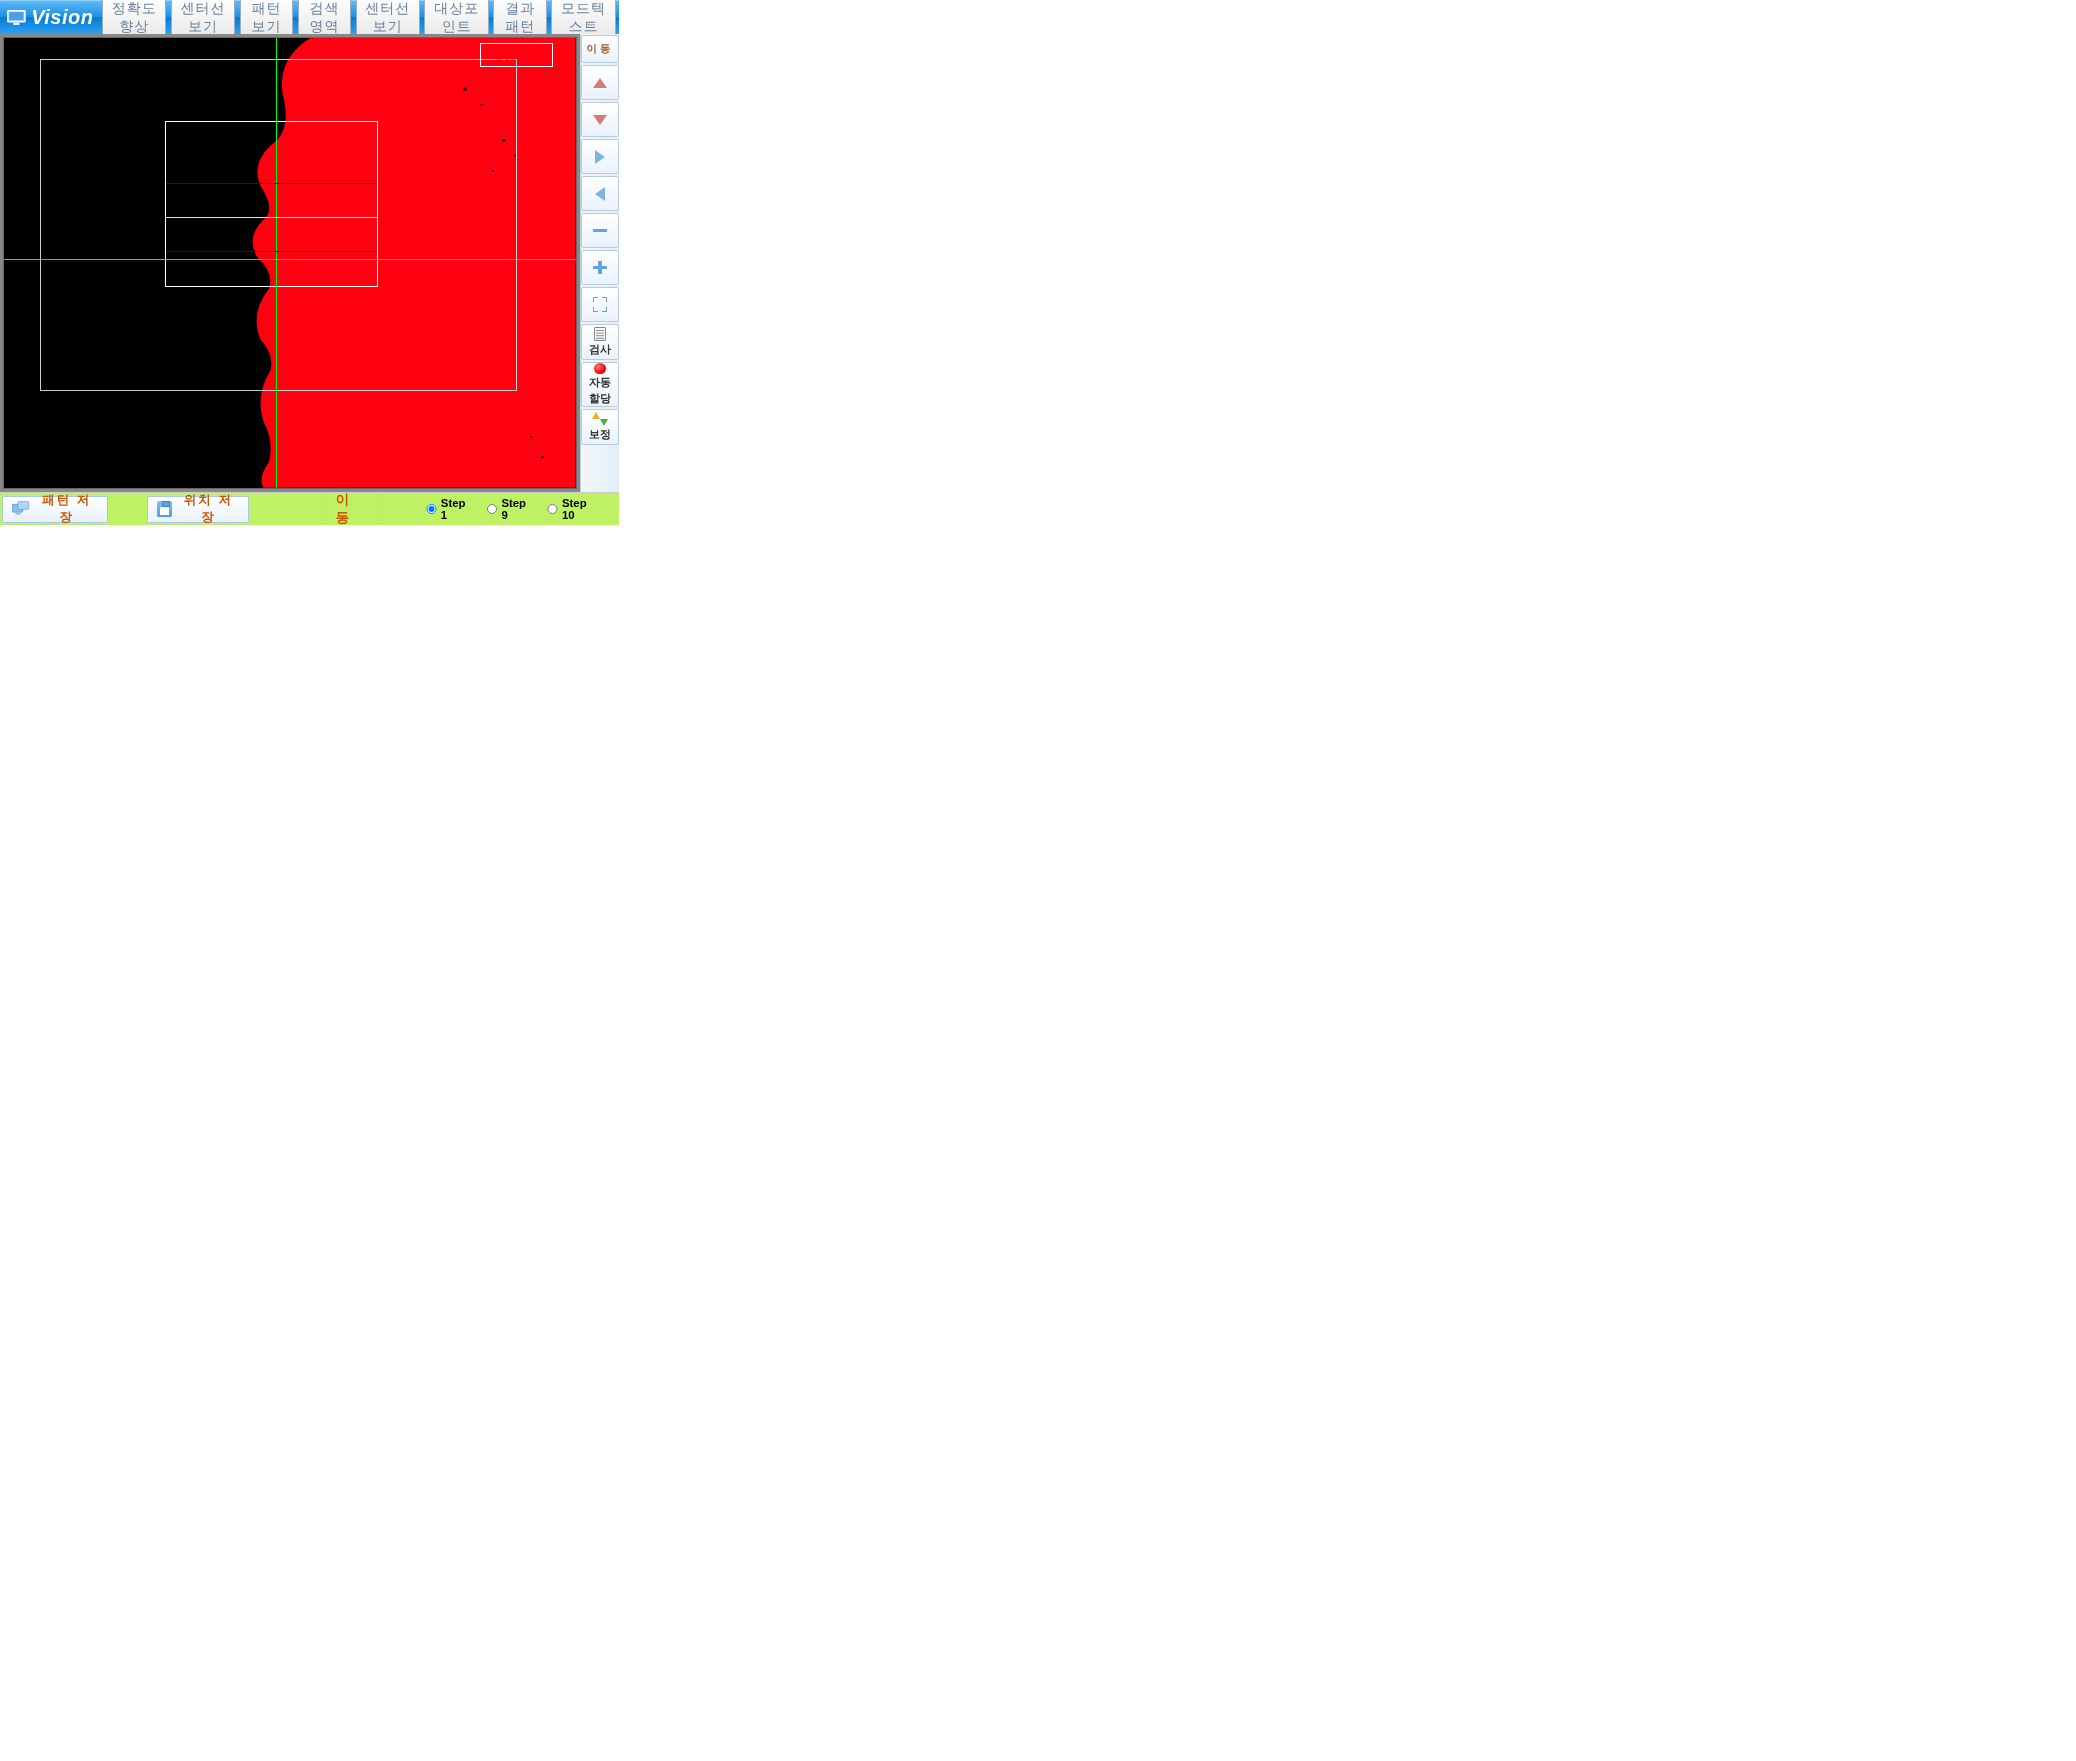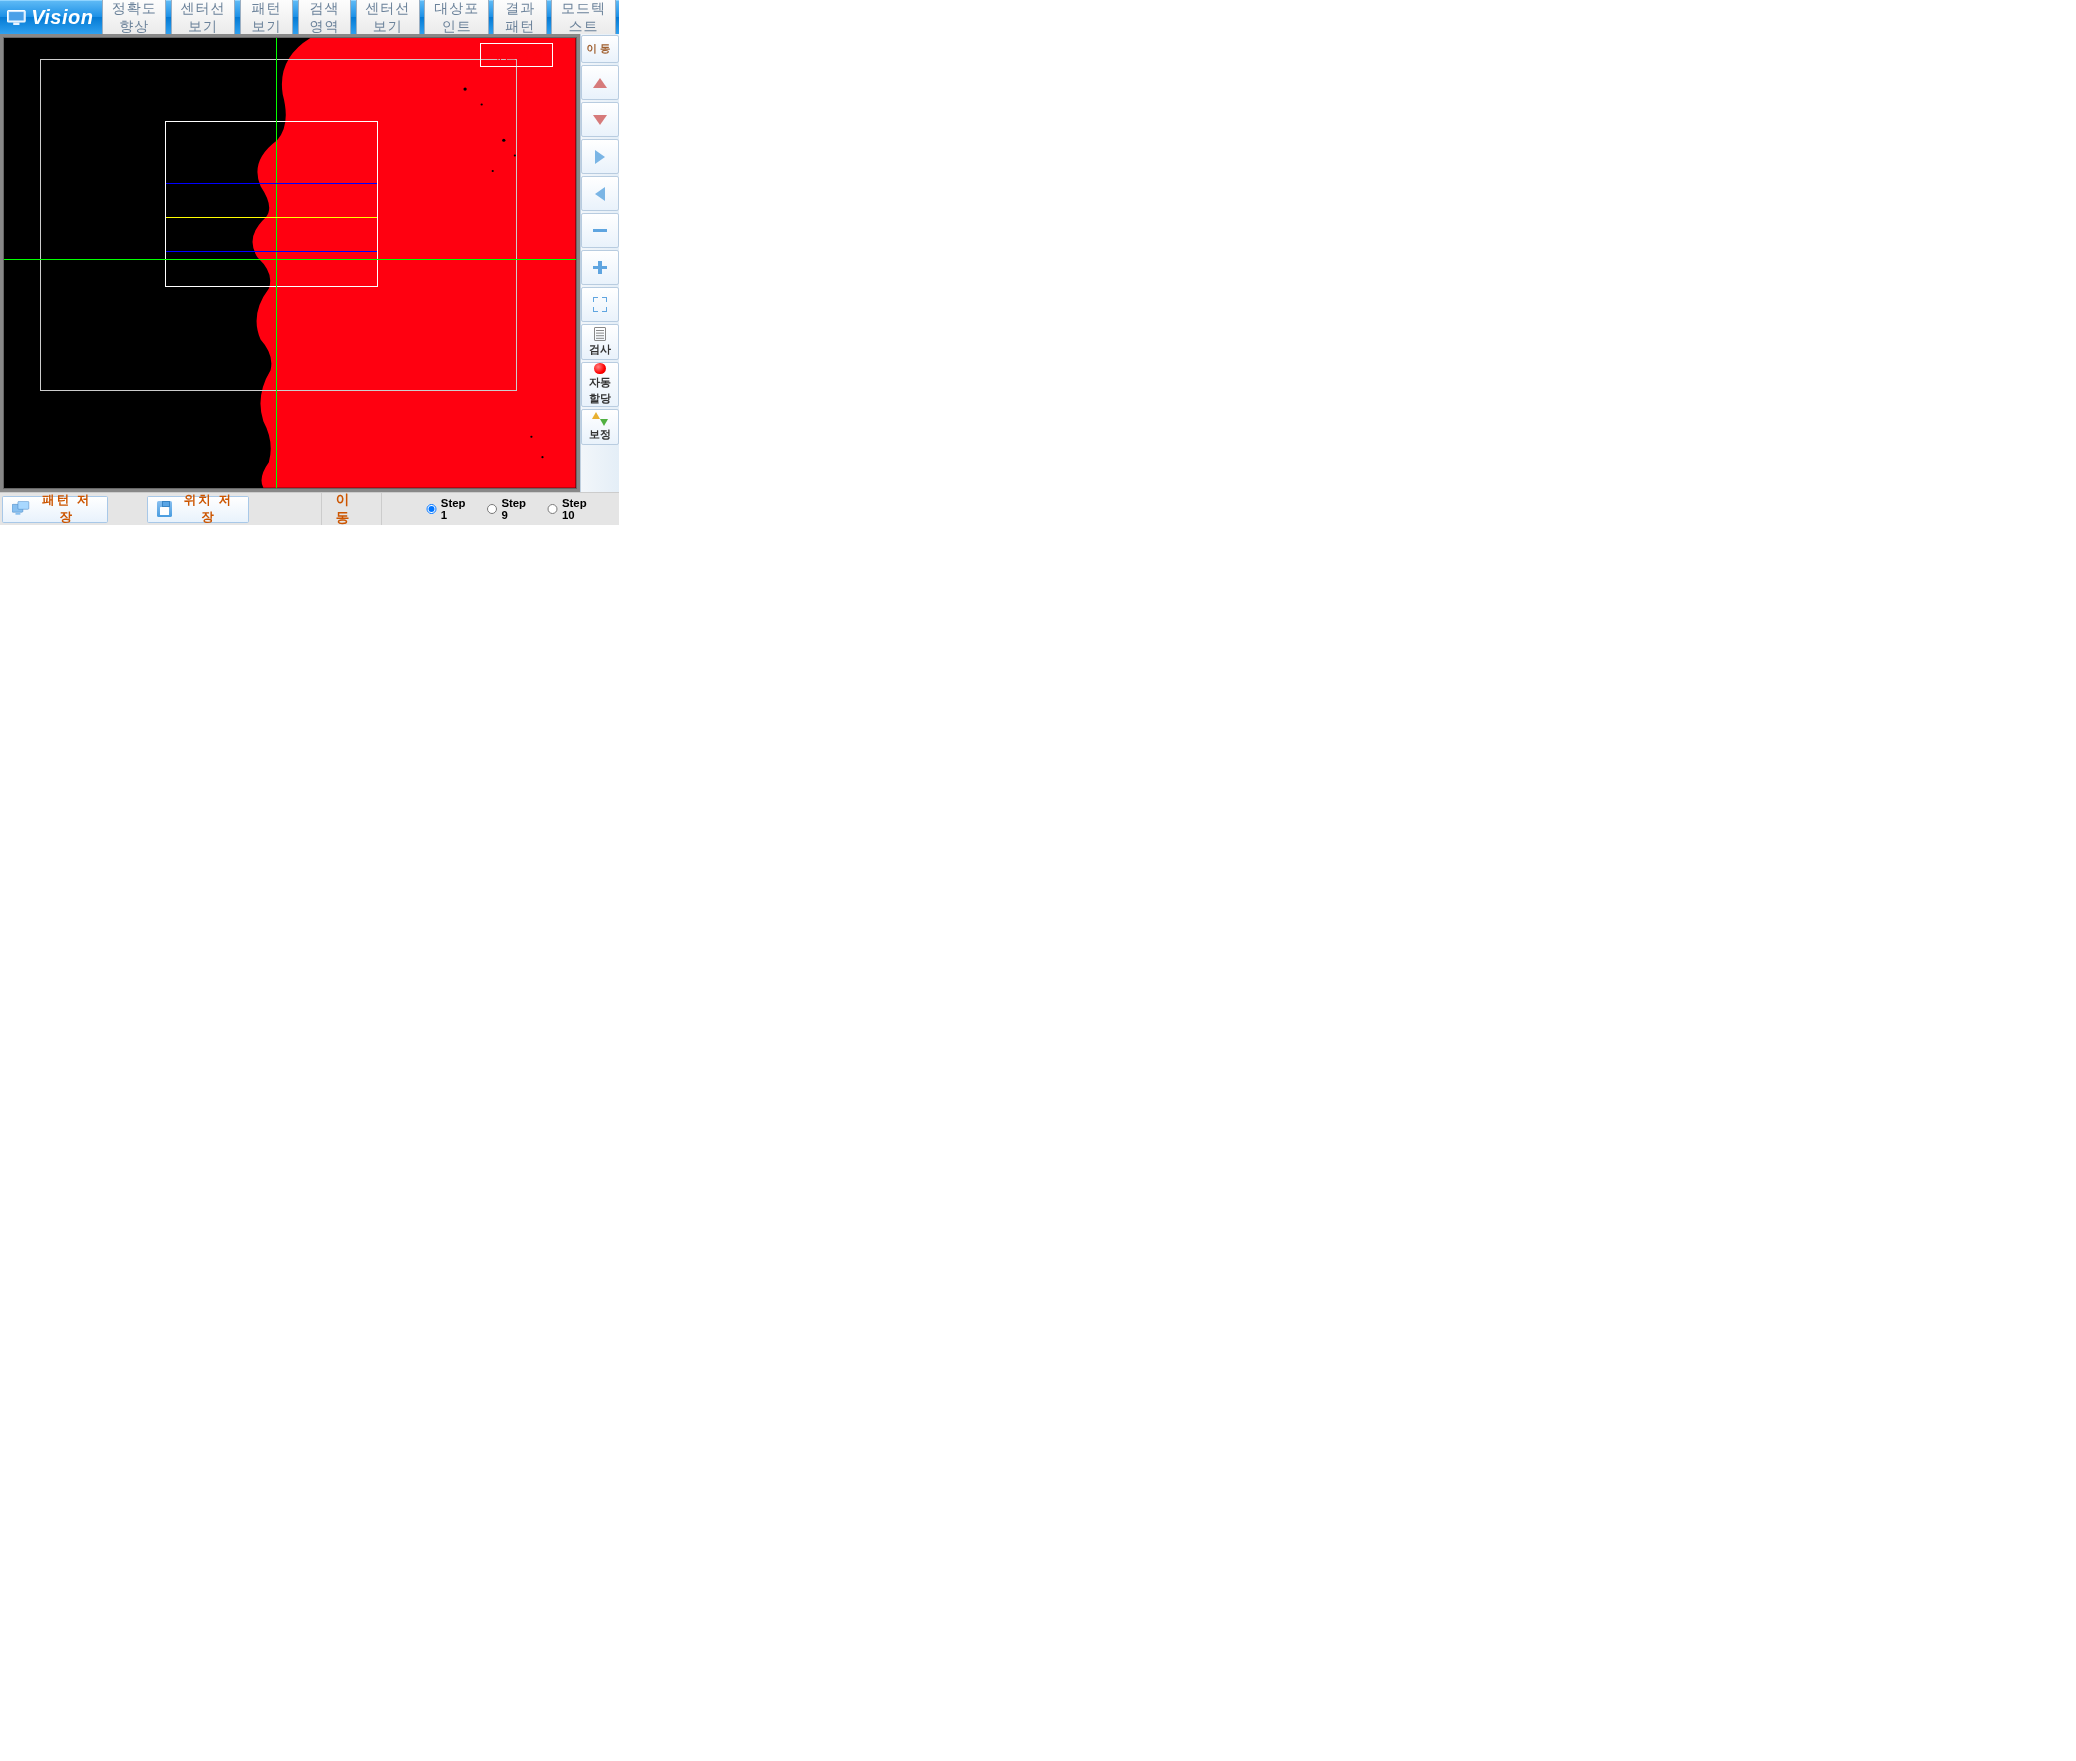--- a/index.html
+++ b/index.html
@@ -51,21 +51,21 @@
 .expand-icon span:nth-child(3){ bottom:0; left:0; border-right:none; border-top:none; }
 .expand-icon span:nth-child(4){ bottom:0; right:0; border-left:none; border-top:none; }
 .doc-icon { width: 12.5px; height: 14.5px; border: 1px solid #888; border-radius: 1px; position: relative; }
 .doc-icon::before { content:""; position:absolute; left:1.6px; top:2.1px; width:7.3px; height:1px; background:#888; box-shadow: 0 2.6px 0 #888, 0 5.2px 0 #888, 0 7.8px 0 #888; }
 .red-dot { width: 11.4px; height: 11.4px; background: radial-gradient(circle at 35% 35%, #ff8080, #ff0000 60%, #c00000); border-radius: 50%; }
 .swap-icon { position: relative; width: 15.6px; height: 13.5px; }
 .swap-icon .a1 { width:0;height:0;border-left:4.2px solid transparent;border-right:4.2px solid transparent;border-bottom:7.3px solid #e8b030; position:absolute; left:0; top:0; }
 .swap-icon .a2 { width:0;height:0;border-left:4.2px solid transparent;border-right:4.2px solid transparent;border-top:7.3px solid #50b040; position:absolute; right:0; bottom:0; }
 
 
-.bottom-bar { height: 33px; background: #e5e5e5; display: flex; align-items: center; border-top: 1px solid #ccc; gap: 35px; }
+.bottom-bar { height: 33px; background: #bef264; display: flex; align-items: center; border-top: 1px solid #ccc; gap: 35px; }
 .bottom-btn { height: 27px; padding: 0 9.3px; display:flex; align-items:center; gap:6.2px; border: 0.5px solid #a8c8e8; border-radius: 1.6px; background: linear-gradient(#fff,#e8f2fc); margin: 0 2.1px; cursor: pointer; }
 .bottom-btn span.txt { color: #cc5500; font-size: 12.5px; font-weight: bold; letter-spacing: 2.1px; }
 .monitor2 { width: 18.7px; height: 15.6px; }
 .floppy { width: 15.6px; height: 15.6px; background: linear-gradient(#88bff0,#4a9de0); border-radius: 1.6px; position: relative; }
 .floppy::after { content:""; position:absolute; left:3.1px; bottom:2.1px; width:9.3px; height:7.3px; background:#fff; border-radius:0.5px; }
 .floppy::before { content:""; position:absolute; left:5.2px; top:0; width:6.2px; height:4.2px; background:#5aa5e5; border:0.5px solid #3a85c5; }
 .bottom-label { color: #cc5500; font-size: 13.5px; font-weight: bold; padding: 0 13.5px; letter-spacing: 3.1px; border-left: 0.5px solid #ccc; border-right: 0.5px solid #ccc; height: 100%; display:flex; align-items:center; }
 .step-group { display:flex; align-items:center; gap: 4.2px; padding: 0 9.3px; height:100%; }
 .radio-item { display:flex; align-items:center; gap: 4.2px; font-size: 11.4px; font-weight: bold; margin-right: 10.4px; cursor: pointer; }
 .radio-item input { width: 10.4px; height: 10.4px; }

